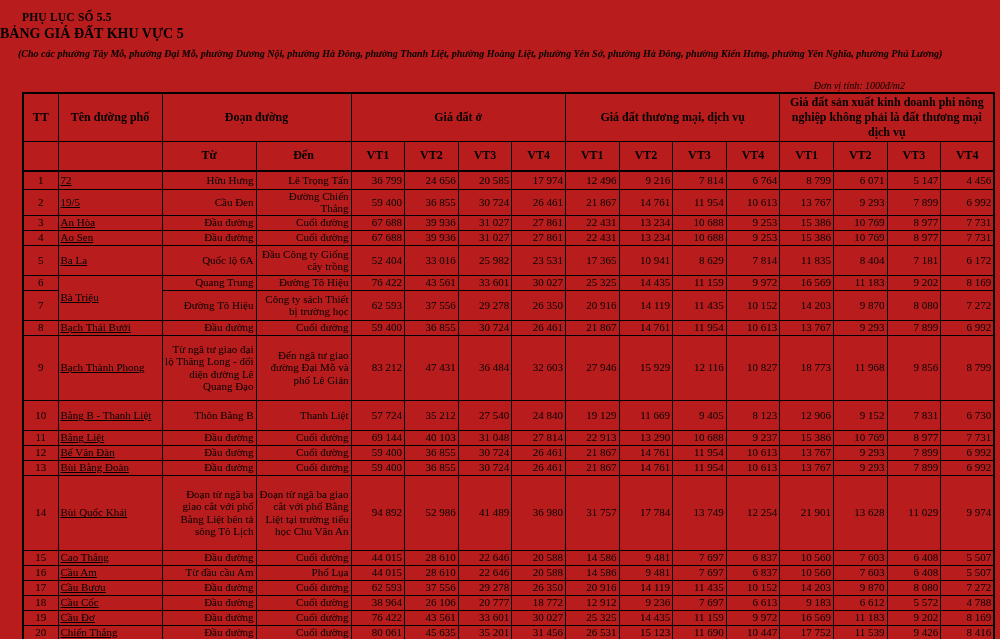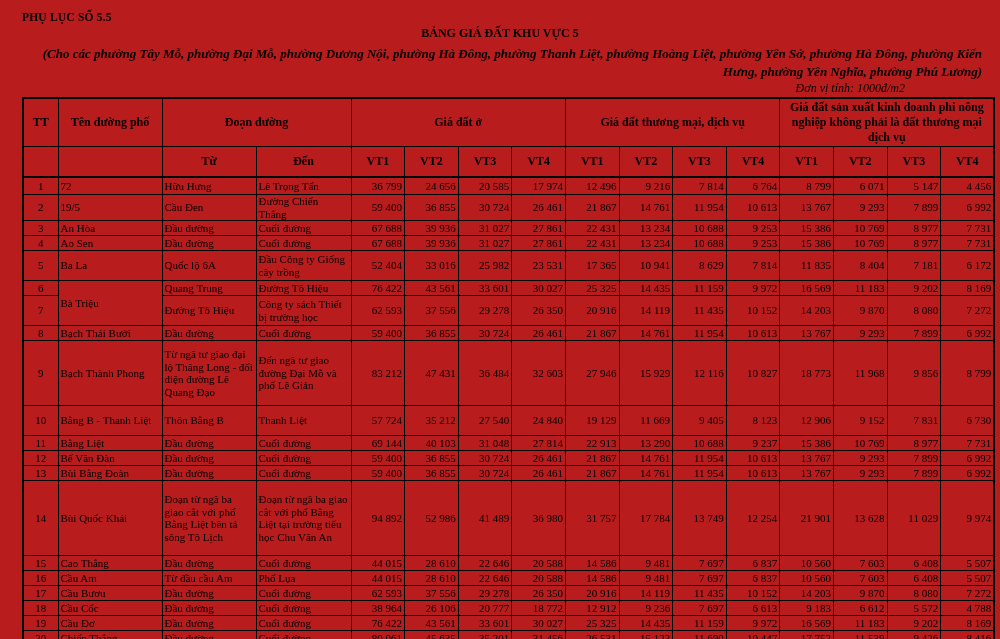--- a/index.html
+++ b/index.html
@@ -1,39 +1,39 @@
 <!DOCTYPE html>
 <html lang="vi"><head>
 <meta charset="utf-8">
 <style>
   html,body { margin:0; padding:0; background:#fff; }
   body { font-family:"Liberation Serif", serif; color:#000; }
   .page { position:relative; width:1000px; height:639px; box-sizing:border-box; background:#b91c1c; overflow:hidden; }
   .appendix { position:absolute; left:22px; top:11px; font-weight:bold; font-size:11.5px; letter-spacing:0.2px; }
-  .doc-title { text-align:center; font-weight:bold; font-size:12px; padding-top:27px; line-height:1; }
-  .doc-subtitle { text-align:right; font-weight:bold; font-style:italic; font-size:13px; line-height:1.35; margin-top:6px; padding:0 18px; }
-  .unit-note { width:993px; box-sizing:border-box; text-align:right; padding-right:88px; font-style:italic; font-size:12px; margin-top:1px; margin-bottom:1px; }
+  .doc-title { text-align:left; font-weight:bold; font-size:14px; padding-top:27px; line-height:1; }
+  .doc-subtitle { text-align:left; font-weight:bold; font-style:italic; font-size:10px; line-height:1.35; margin-top:6px; padding:0 18px; }
+  .unit-note { width:993px; box-sizing:border-box; text-align:right; padding-right:88px; font-style:italic; font-size:10px; margin-top:19px; margin-bottom:1px; }
   table.price-table { border-collapse:collapse; table-layout:fixed; width:971px; margin-left:22px; border:2px solid #000; }
   .price-table th, .price-table td { border:1px solid #000; overflow:hidden; vertical-align:middle; }
   .price-table thead th { font-weight:bold; text-align:center; font-size:12px; line-height:1.25; padding:1px 2px; }
   .price-table thead { border-bottom:2px solid #000; }
   .price-table thead tr:nth-child(1) { height:43px; }
   .price-table thead tr:nth-child(2) { height:30px; }
   .price-table tbody tr { height:15px; }
   .price-table tbody tr:nth-child(1)  { height:18px; }
   .price-table tbody tr:nth-child(2)  { height:22px; }
   .price-table tbody tr:nth-child(5)  { height:30px; }
   .price-table tbody tr:nth-child(7)  { height:30px; }
   .price-table tbody tr:nth-child(9)  { height:65px; }
   .price-table tbody tr:nth-child(10) { height:30px; }
   .price-table tbody tr:nth-child(14) { height:75px; }
   .price-table tbody td { font-size:11px; line-height:1.14; padding:0 2px; }
   td.tt   { text-align:center; }
-  td.street { text-align:left; padding-left:3px; }
-  td.seg  { text-align:left;margin-left:25px; }
+  td.street { text-align:left; padding-left:3px;text-decoration:underline; }
+  td.seg  { text-align:right;margin-left:25px; }
   td.num  { text-align:right; padding-right:4px; white-space:nowrap; }
 </style>
 </head>
 <body>
 
 <div class="page">
   <div class="appendix">PHỤ LỤC SỐ 5.5</div>
   <div class="doc-title">BẢNG GIÁ ĐẤT KHU VỰC 5</div>
   <div class="doc-subtitle">(Cho các phường Tây Mỗ, phường Đại Mỗ, phường Dương Nội, phường Hà Đông, phường Thanh Liệt, phường Hoàng Liệt, phường Yên Sở, phường Hà Đông, phường Kiến Hưng, phường Yên Nghĩa, phường Phú Lương)</div>
   <div class="unit-note">Đơn vị tính: 1000đ/m2</div>

